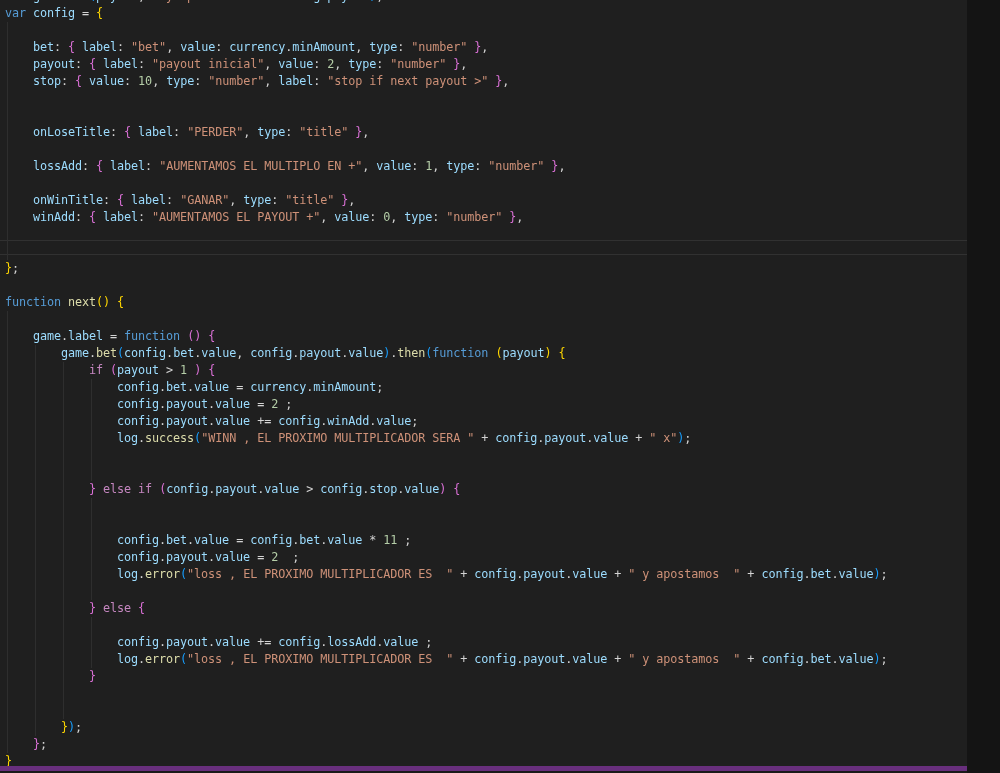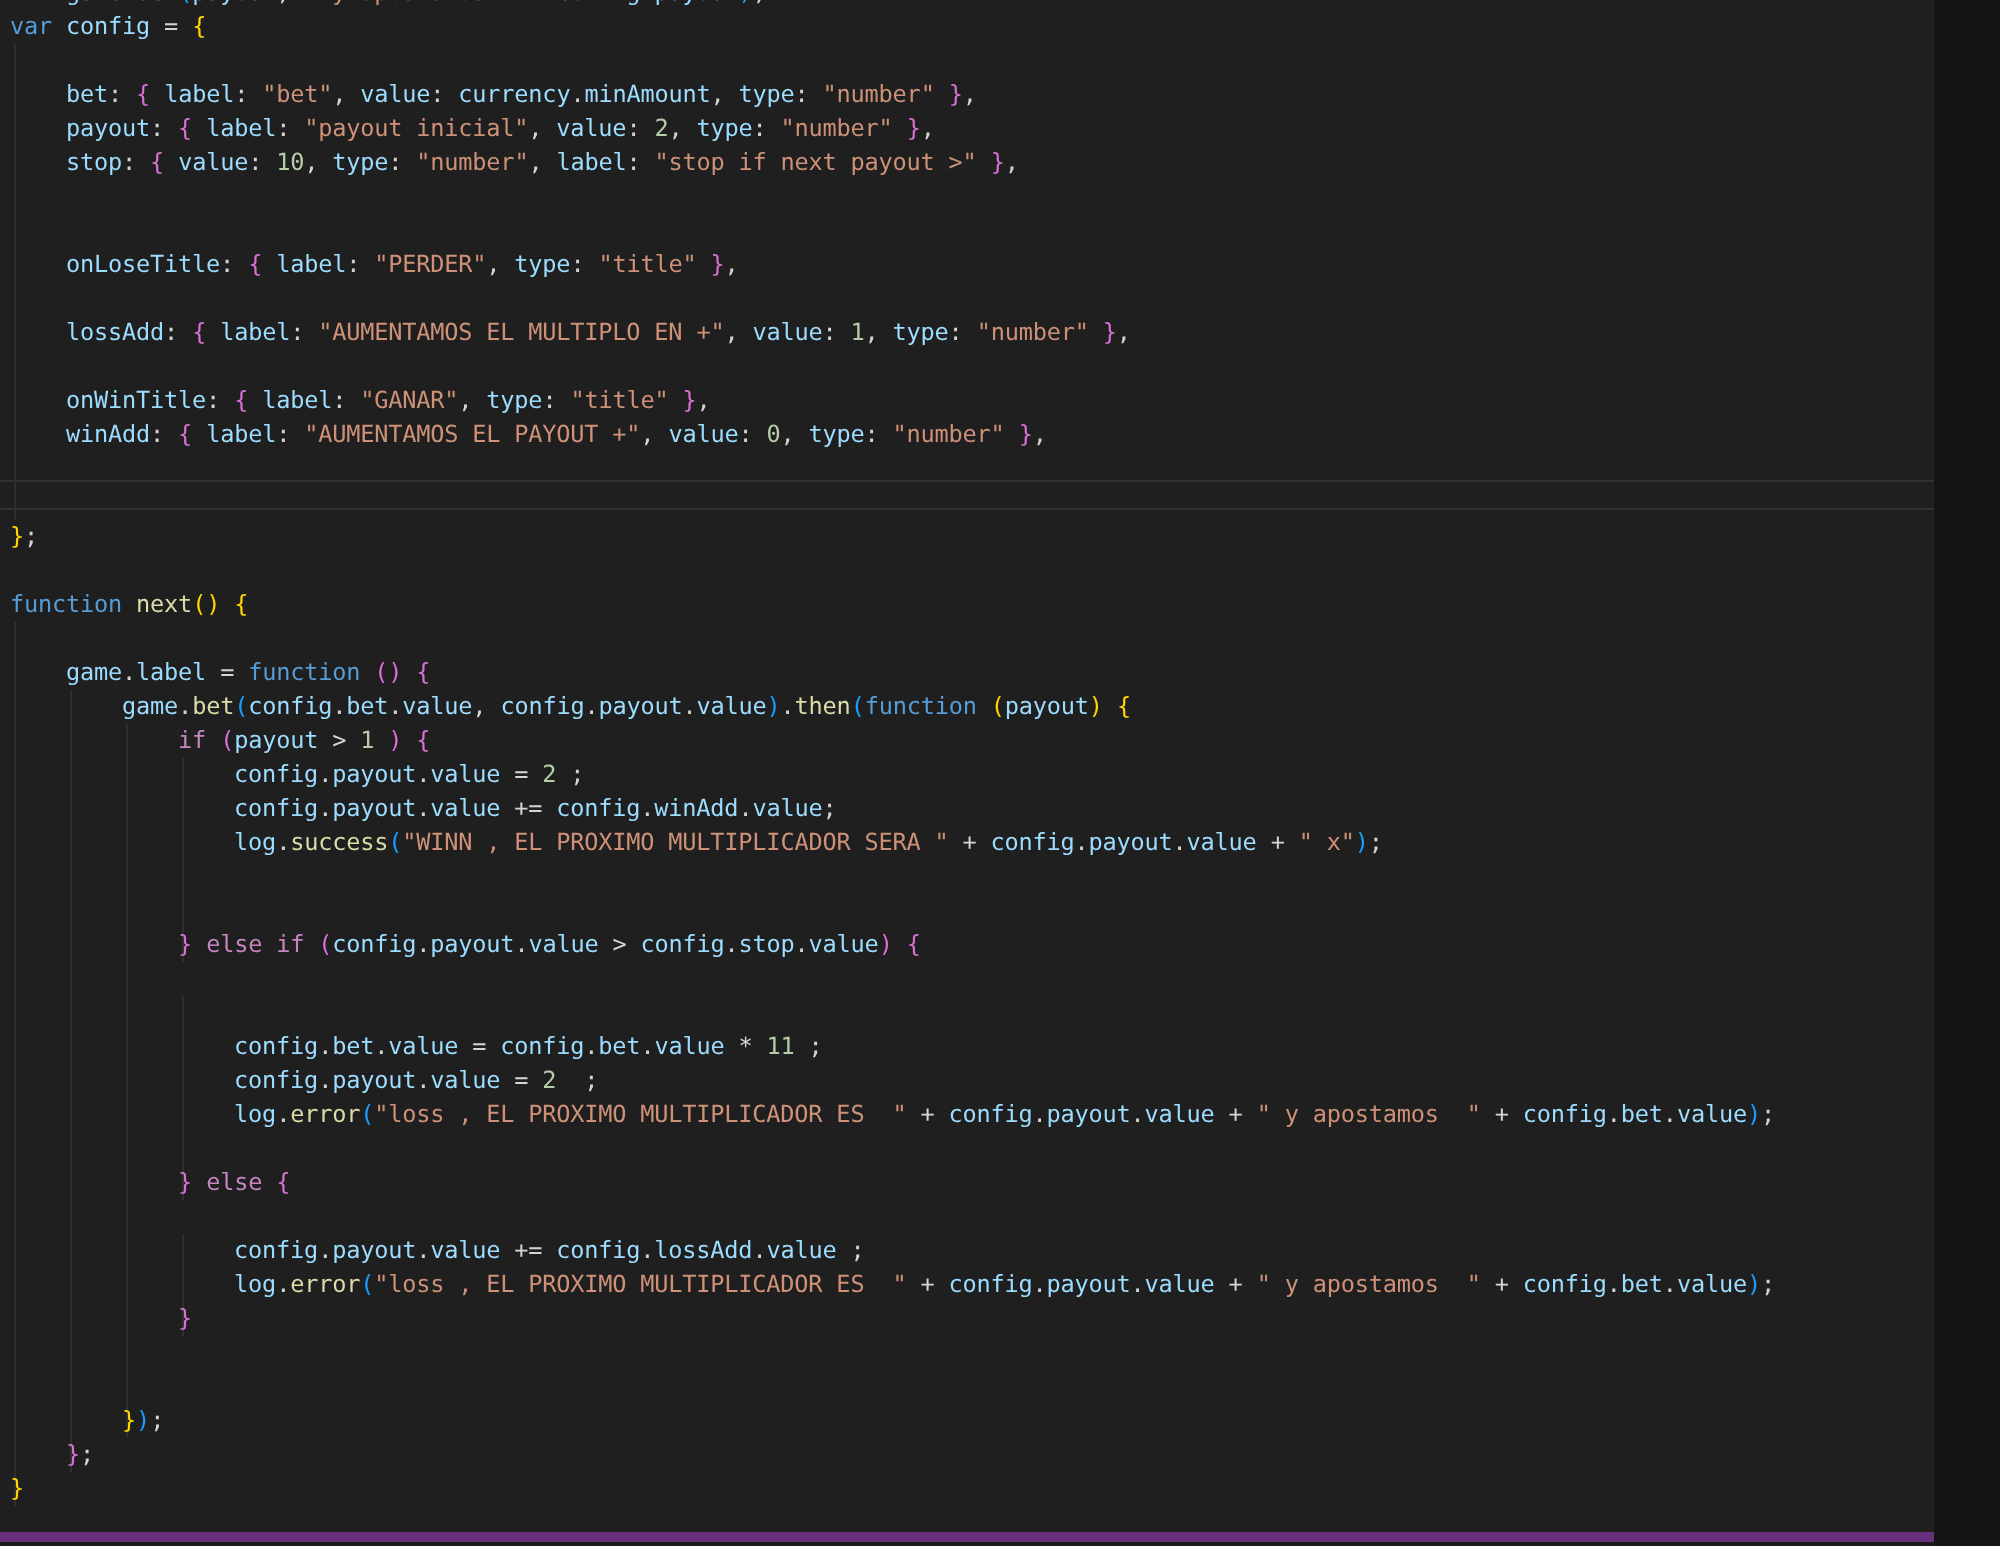--- a/index.html
+++ b/index.html
@@ -88,20 +88,21 @@
       <div class="line"><span class="tk-p">    </span><span class="tk-v">winAdd</span><span class="tk-p">: </span><span class="tk-o">{</span><span class="tk-p"> </span><span class="tk-v">label</span><span class="tk-p">: </span><span class="tk-s">"AUMENTAMOS EL PAYOUT +"</span><span class="tk-p">, </span><span class="tk-v">value</span><span class="tk-p">: </span><span class="tk-n">0</span><span class="tk-p">, </span><span class="tk-v">type</span><span class="tk-p">: </span><span class="tk-s">"number"</span><span class="tk-p"> </span><span class="tk-o">}</span><span class="tk-p">,</span></div>
       <div class="line"></div>
       <div class="line"></div>
       <div class="line"><span class="tk-g">}</span><span class="tk-p">;</span></div>
       <div class="line"></div>
       <div class="line"><span class="tk-k">function</span><span class="tk-p"> </span><span class="tk-f">next</span><span class="tk-g">()</span><span class="tk-p"> </span><span class="tk-g">{</span></div>
       <div class="line"></div>
       <div class="line"><span class="tk-p">    </span><span class="tk-v">game</span><span class="tk-p">.</span><span class="tk-v">label</span><span class="tk-p"> = </span><span class="tk-k">function</span><span class="tk-p"> </span><span class="tk-o">()</span><span class="tk-p"> </span><span class="tk-o">{</span></div>
       <div class="line"><span class="tk-p">        </span><span class="tk-v">game</span><span class="tk-p">.</span><span class="tk-f">bet</span><span class="tk-b">(</span><span class="tk-v">config</span><span class="tk-p">.</span><span class="tk-v">bet</span><span class="tk-p">.</span><span class="tk-v">value</span><span class="tk-p">, </span><span class="tk-v">config</span><span class="tk-p">.</span><span class="tk-v">payout</span><span class="tk-p">.</span><span class="tk-v">value</span><span class="tk-b">)</span><span class="tk-p">.</span><span class="tk-f">then</span><span class="tk-b">(</span><span class="tk-k">function</span><span class="tk-p"> </span><span class="tk-g">(</span><span class="tk-v">payout</span><span class="tk-g">)</span><span class="tk-p"> </span><span class="tk-g">{</span></div>
       <div class="line"><span class="tk-p">            </span><span class="tk-c">if</span><span class="tk-p"> </span><span class="tk-o">(</span><span class="tk-v">payout</span><span class="tk-p"> &gt; </span><span class="tk-n">1</span><span class="tk-p"> </span><span class="tk-o">)</span><span class="tk-p"> </span><span class="tk-o">{</span></div>
+      <div class="line"><span class="tk-p">                </span><span class="tk-v">config</span><span class="tk-p">.</span><span class="tk-v">bet</span><span class="tk-p">.</span><span class="tk-v">value</span><span class="tk-p"> = </span><span class="tk-v">currency</span><span class="tk-p">.</span><span class="tk-v">minAmount</span><span class="tk-p">;</span></div>
       <div class="line"><span class="tk-p">                </span><span class="tk-v">config</span><span class="tk-p">.</span><span class="tk-v">payout</span><span class="tk-p">.</span><span class="tk-v">value</span><span class="tk-p"> = </span><span class="tk-n">2</span><span class="tk-p"> ;</span></div>
       <div class="line"><span class="tk-p">                </span><span class="tk-v">config</span><span class="tk-p">.</span><span class="tk-v">payout</span><span class="tk-p">.</span><span class="tk-v">value</span><span class="tk-p"> += </span><span class="tk-v">config</span><span class="tk-p">.</span><span class="tk-v">winAdd</span><span class="tk-p">.</span><span class="tk-v">value</span><span class="tk-p">;</span></div>
       <div class="line"><span class="tk-p">                </span><span class="tk-v">log</span><span class="tk-p">.</span><span class="tk-f">success</span><span class="tk-b">(</span><span class="tk-s">"WINN , EL PROXIMO MULTIPLICADOR SERA "</span><span class="tk-p"> + </span><span class="tk-v">config</span><span class="tk-p">.</span><span class="tk-v">payout</span><span class="tk-p">.</span><span class="tk-v">value</span><span class="tk-p"> + </span><span class="tk-s">" x"</span><span class="tk-b">)</span><span class="tk-p">;</span></div>
       <div class="line"></div>
       <div class="line"></div>
       <div class="line"><span class="tk-p">            </span><span class="tk-o">}</span><span class="tk-p"> </span><span class="tk-c">else</span><span class="tk-p"> </span><span class="tk-c">if</span><span class="tk-p"> </span><span class="tk-o">(</span><span class="tk-v">config</span><span class="tk-p">.</span><span class="tk-v">payout</span><span class="tk-p">.</span><span class="tk-v">value</span><span class="tk-p"> &gt; </span><span class="tk-v">config</span><span class="tk-p">.</span><span class="tk-v">stop</span><span class="tk-p">.</span><span class="tk-v">value</span><span class="tk-o">)</span><span class="tk-p"> </span><span class="tk-o">{</span></div>
       <div class="line"></div>
       <div class="line"></div>
       <div class="line"><span class="tk-p">                </span><span class="tk-v">config</span><span class="tk-p">.</span><span class="tk-v">bet</span><span class="tk-p">.</span><span class="tk-v">value</span><span class="tk-p"> = </span><span class="tk-v">config</span><span class="tk-p">.</span><span class="tk-v">bet</span><span class="tk-p">.</span><span class="tk-v">value</span><span class="tk-p"> * </span><span class="tk-n">11</span><span class="tk-p"> ;</span></div>
       <div class="line"><span class="tk-p">                </span><span class="tk-v">config</span><span class="tk-p">.</span><span class="tk-v">payout</span><span class="tk-p">.</span><span class="tk-v">value</span><span class="tk-p"> = </span><span class="tk-n">2</span><span class="tk-p">  ;</span></div>

